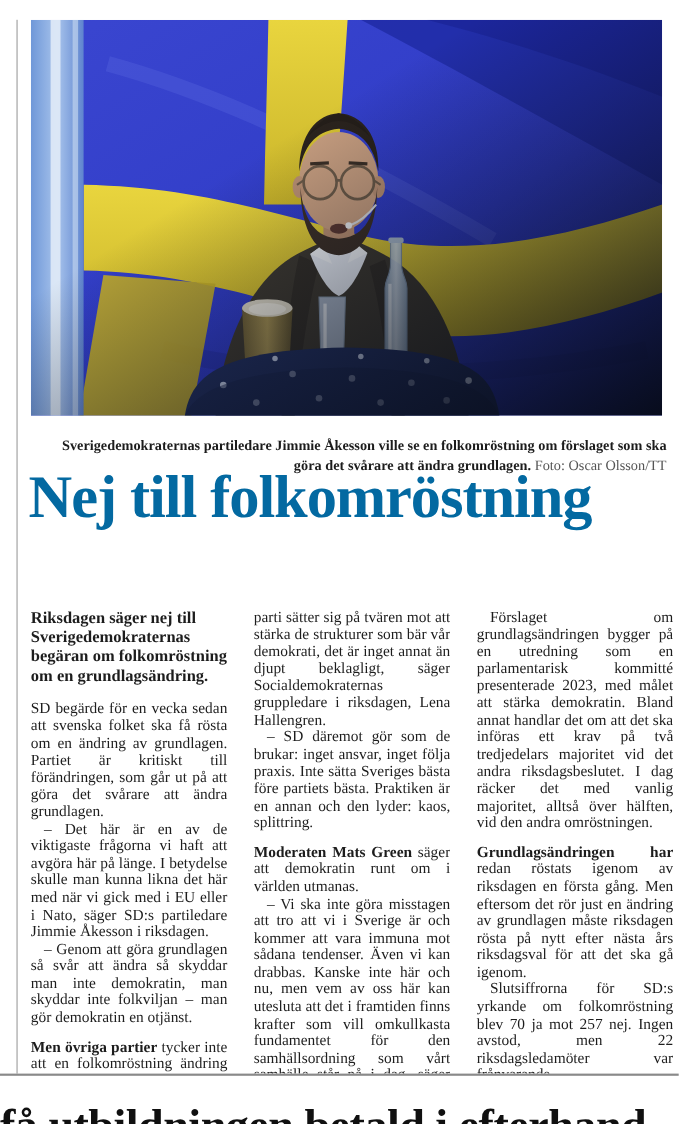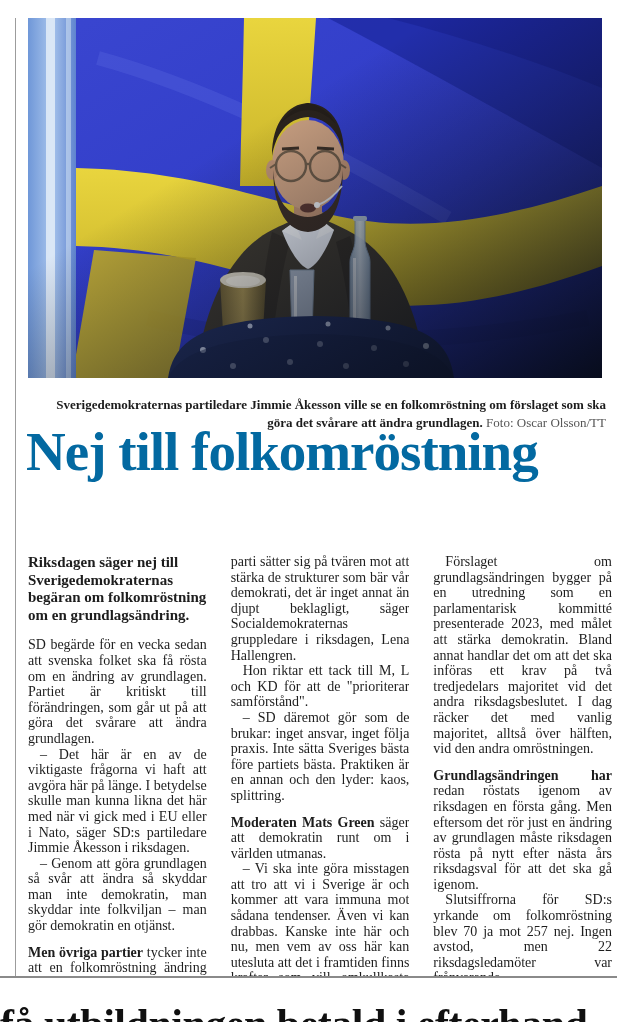--- a/index.html
+++ b/index.html
@@ -168,21 +168,20 @@
   <div class="col">
       <p class="para lead"><span>Riksdagen säger nej till Sverigedemokraternas begäran om folkomröstning om en grundlagsändring.</span></p>
       <p class="para flush"><span>SD begärde för en vecka sedan att svenska folket ska få rösta om en ändring av grundlagen. Partiet är kritiskt till förändringen, som går ut på att göra det svårare att ändra grundlagen.</span></p>
       <p class="para indent"><span>– Det här är en av de viktigaste frågorna vi haft att avgöra här på länge. I betydelse skulle man kunna likna det här med när vi gick med i EU eller i Nato, säger SD:s partiledare Jimmie Åkesson i riksdagen.</span></p>
       <p class="para indent"><span>– Genom att göra grundlagen så svår att ändra så skyddar man inte demokratin, man skyddar inte folkviljan – man gör demokratin en otjänst.</span></p>
       <p class="para flush gap"><b>Men övriga partier</b><span> tycker inte att en folkomröstning ändring och röstar nej.</span></p>
       <p class="para indent"><span>– Att regeringssidans största</span></p>
     </div>
   <div class="col">
       <p class="para flush"><span>parti sätter sig på tvären mot att stärka de strukturer som bär vår demokrati, det är inget annat än djupt beklagligt, säger Socialdemokraternas gruppledare i riksdagen, Lena Hallengren.</span></p>
-      <p class="para indent"><span>Hon riktar ett tack till M, L och KD för att de "prioriterar samförstånd".</span></p>
       <p class="para indent"><span>– SD däremot gör som de brukar: inget ansvar, inget följa praxis. Inte sätta Sveriges bästa före partiets bästa. Praktiken är en annan och den lyder: kaos, splittring.</span></p>
       <p class="para flush gap"><b>Moderaten Mats Green</b><span> säger att demokratin runt om i världen utmanas.</span></p>
       <p class="para indent"><span>– Vi ska inte göra misstagen att tro att vi i Sverige är och kommer att vara immuna mot sådana tendenser. Även vi kan drabbas. Kanske inte här och nu, men vem av oss här kan utesluta att det i framtiden finns krafter som vill omkullkasta fundamentet för den samhällsordning som vårt samhälle står på i dag, säger han.</span></p>
     </div>
   <div class="col">
 
   <p class="para indent"><span>Förslaget om grundlagsändringen bygger på en utredning som en parlamentarisk kommitté presenterade 2023, med målet att stärka demokratin. Bland annat handlar det om att det ska införas ett krav på två tredjedelars majoritet vid det andra riksdagsbeslutet. I dag räcker det med vanlig majoritet, alltså över hälften, vid den andra omröstningen.</span></p>
       <p class="para flush gap"><b>Grundlagsändringen har</b><span> redan röstats igenom av riksdagen en första gång. Men eftersom det rör just en ändring av grundlagen måste riksdagen rösta på nytt efter nästa års riksdagsval för att det ska gå igenom.</span></p>
       <p class="para indent"><span>Slutsiffrorna för SD:s yrkande om folkomröstning blev 70 ja mot 257 nej. Ingen avstod, men 22 riksdagsledamöter var frånvarande.</span></p>
       <div class="byline-block"></div>

